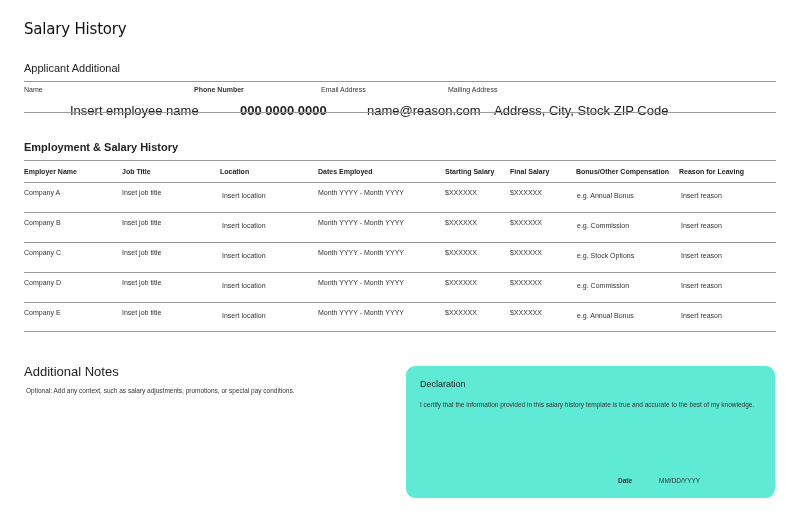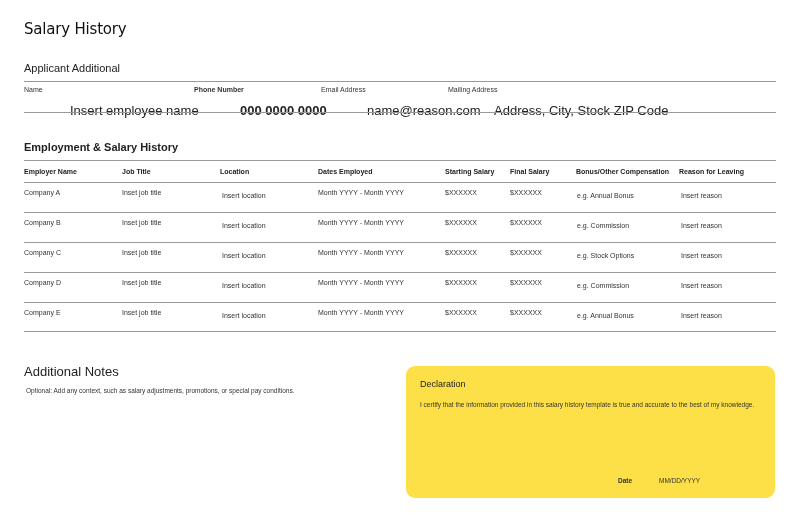--- a/index.html
+++ b/index.html
@@ -17,21 +17,21 @@
   .info-field { position: absolute; top: 86px; }
   .info-label { font-size: 7px; color: #333; display: block; }
   .info-value { font-size: 13px; color: #222; display: block; margin-top: 10px; padding-left: 46px; }
   .th, .td { position: absolute; font-size: 7px; }
   .th { font-weight: bold; color: #222; }
   .td { color: #333; }
 
   .notes-title { position: absolute; left: 24px; top: 364px; font-size: 13px; color: #222; }
   .notes-text { position: absolute; left: 26px; top: 387px; font-size: 6.5px; color: #333; }
 
-  .declaration { position: absolute; left: 406px; top: 366px; width: 369px; height: 132px; background: #fde047; border-radius: 9px; }
+  .declaration { position: absolute; left: 406px; top: 366px; width: 369px; height: 132px; background: #5eead4; border-radius: 9px; }
   .decl-title { position: absolute; left: 14px; top: 13px; font-size: 9px; color: #222; }
   .decl-text { position: absolute; left: 14px; top: 33px; width: 345px; font-size: 6.5px; line-height: 11px; color: #333; }
   .decl-date-label { position: absolute; left: 212px; top: 111px; font-size: 6.5px; font-weight: bold; color: #333; }
   .decl-date-value { position: absolute; left: 253px; top: 111px; font-size: 6.5px; color: #333; }
 </style>
 </head>
 <body>
 
 <div class="title">Salary History</div>
 

